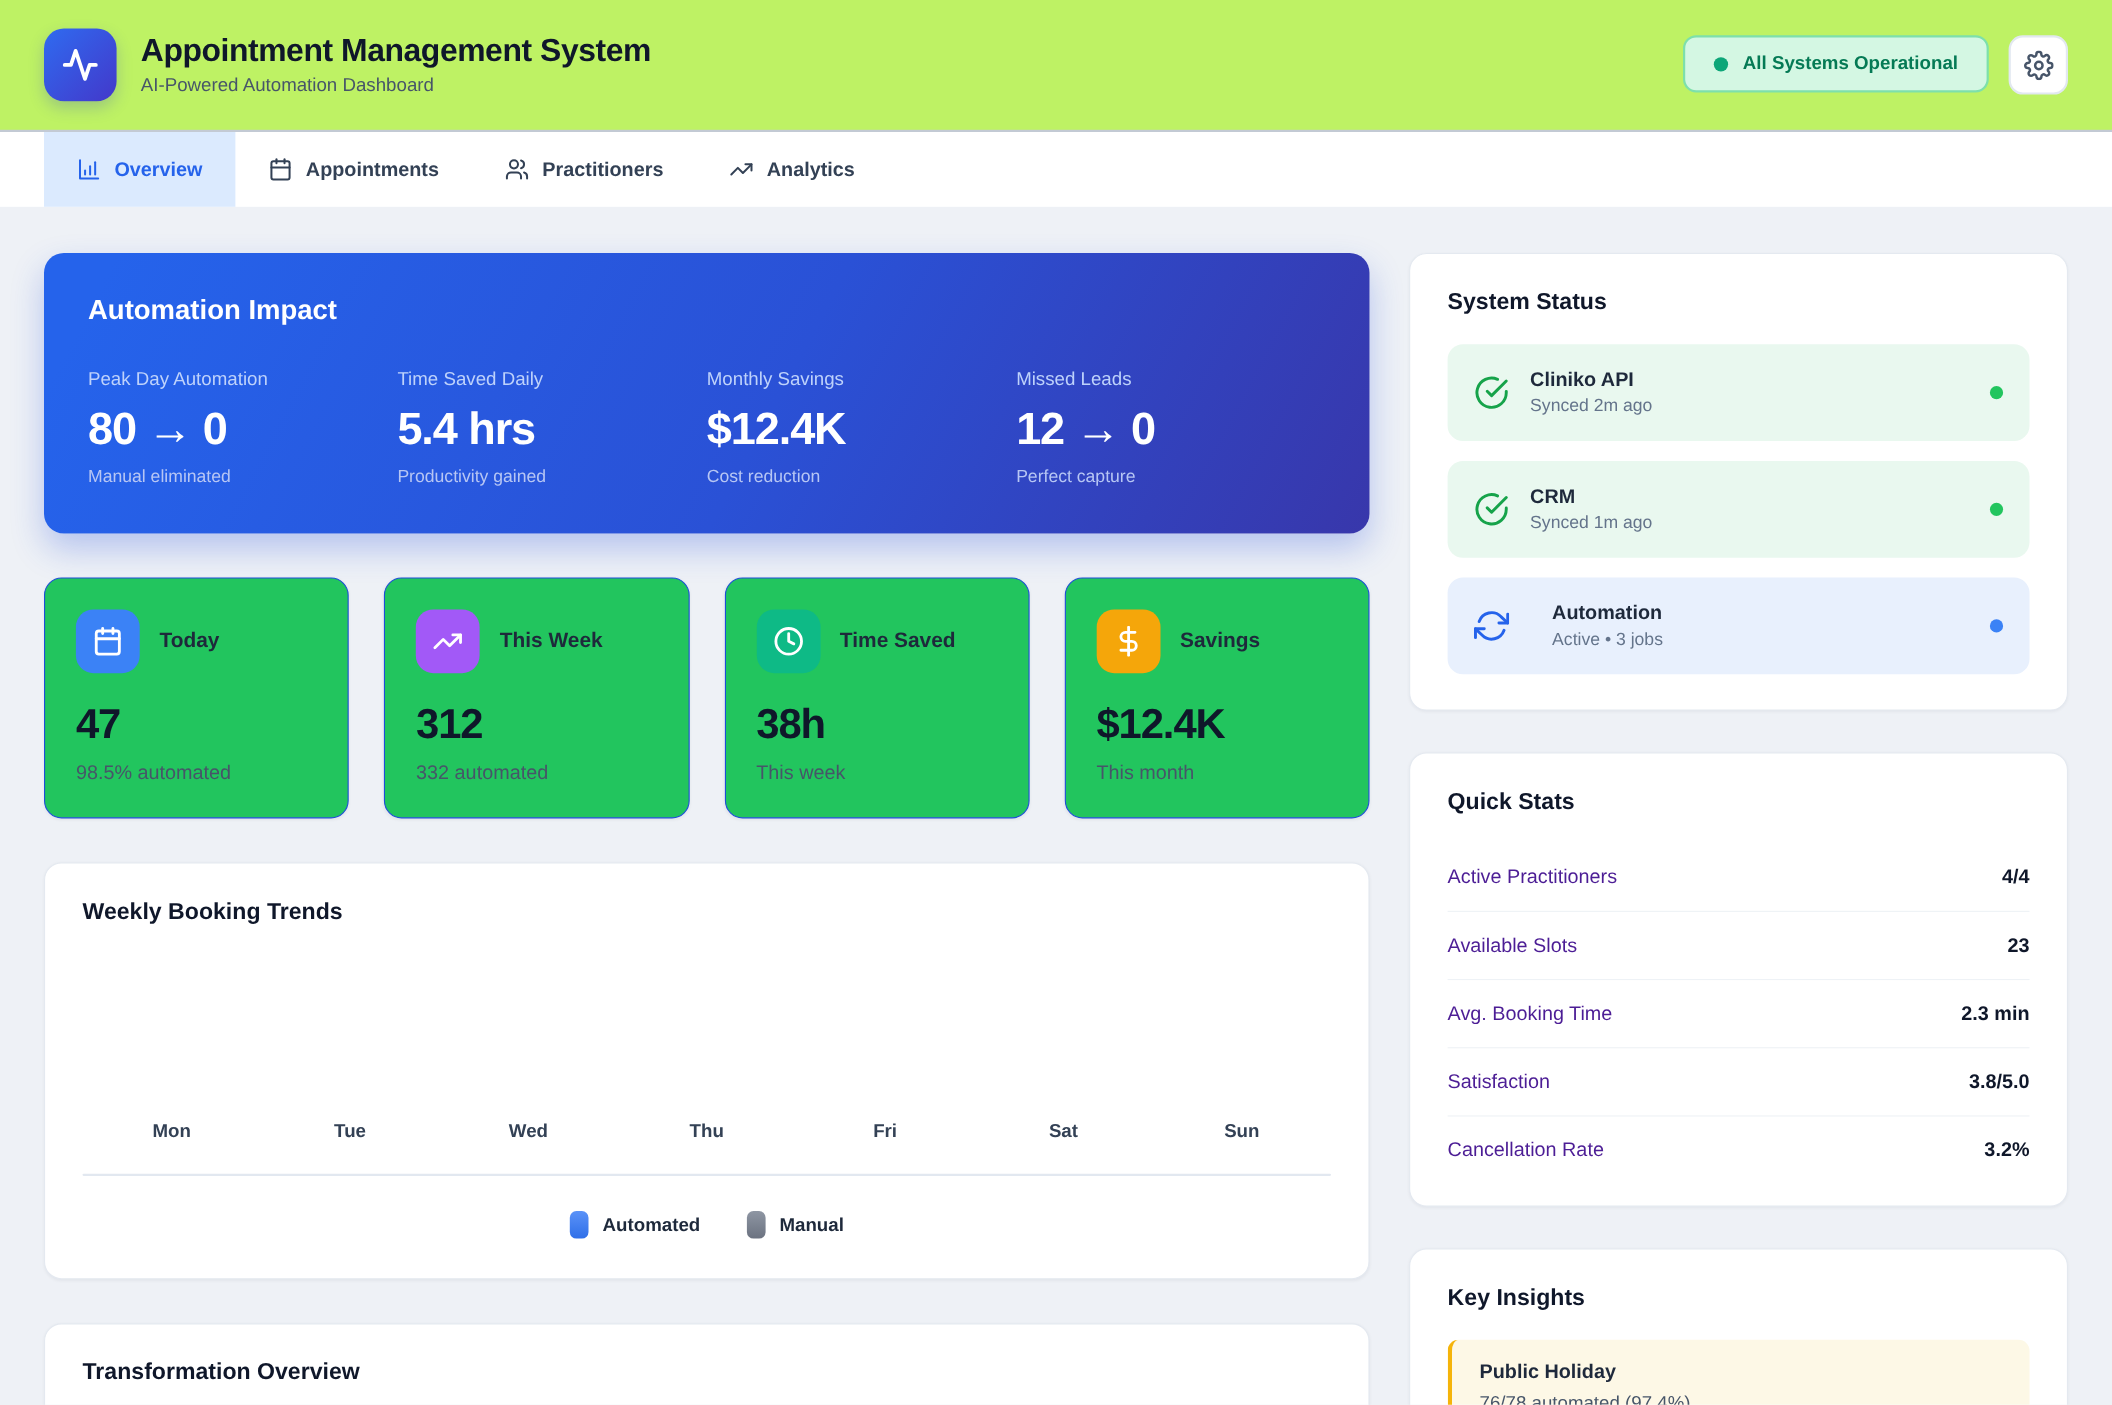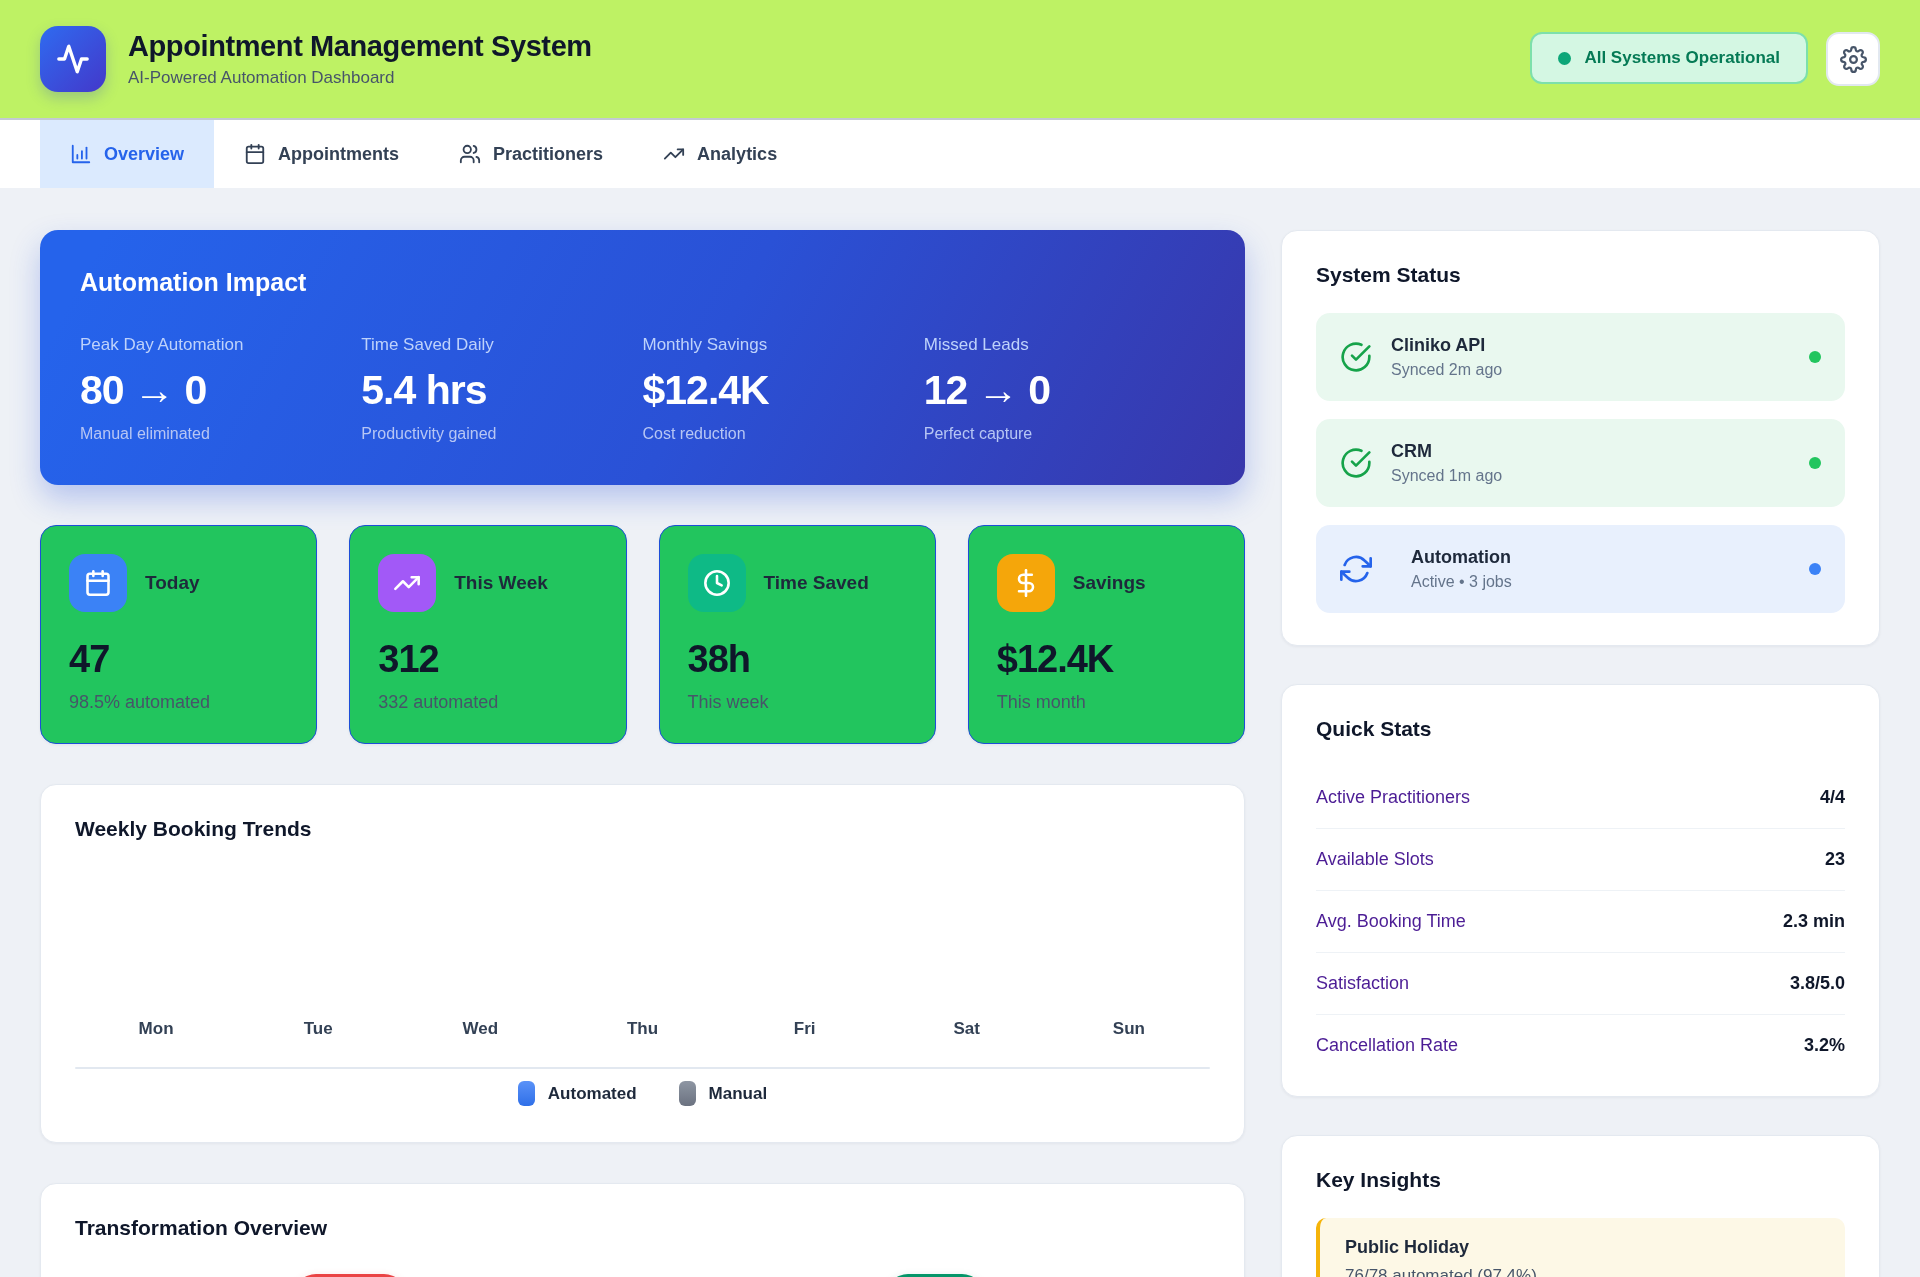--- a/index.html
+++ b/index.html
@@ -81,21 +81,21 @@
   .stat-label { font-size: 19px; font-weight: 700; color: #1e293b; }
   .stat-value { font-size: 38px; font-weight: 800; color: #0f172a; margin-top: 26px; letter-spacing: -1px; }
   .stat-sub { font-size: 18px; color: #475569; margin-top: 11px; }
 
   
   .panel-card { background: #fff; border: 1px solid #e4e9f0; border-radius: 16px; padding: 32px 34px; box-shadow: 0 1px 3px rgba(15,23,42,.05); }
   .card-title { font-size: 21px; font-weight: 700; color: #0f172a; }
   .chart-plot { height: 178px; }
   .days-row { display: grid; grid-template-columns: repeat(7, 1fr); text-align: center; font-size: 17px; font-weight: 600; color: #334155; }
   .chart-divider { height: 2px; background: #e2e8f0; margin-top: 28px; border-radius: 2px; }
-  .legend { display: flex; justify-content: center; gap: 42px; margin-top: 12px; padding-bottom: 4px; }
+  .legend { display: flex; justify-content: center; gap: 42px; margin-top: 32px; padding-bottom: 4px; }
   .legend-item { display: flex; align-items: center; gap: 13px; font-size: 17px; font-weight: 600; color: #1e293b; }
   .swatch { width: 17px; height: 25px; border-radius: 6px; }
   .swatch-0 { background: linear-gradient(180deg, #5a92f8, #2f6fe8); }
   .swatch-1 { background: linear-gradient(180deg, #8e96a3, #6b7280); }
 
   
   .transform-grid { display: grid; grid-template-columns: 1fr 1fr; gap: 34px; margin-top: 34px; }
   .transform-col { display: flex; flex-direction: column; align-items: center; }
   .pill { padding: 12px 29px; border-radius: 999px; color: #fff; font-weight: 700; font-size: 17px; }
   .pill-before { background: #ea4445; box-shadow: 0 4px 10px rgba(234,68,69,.3); }

